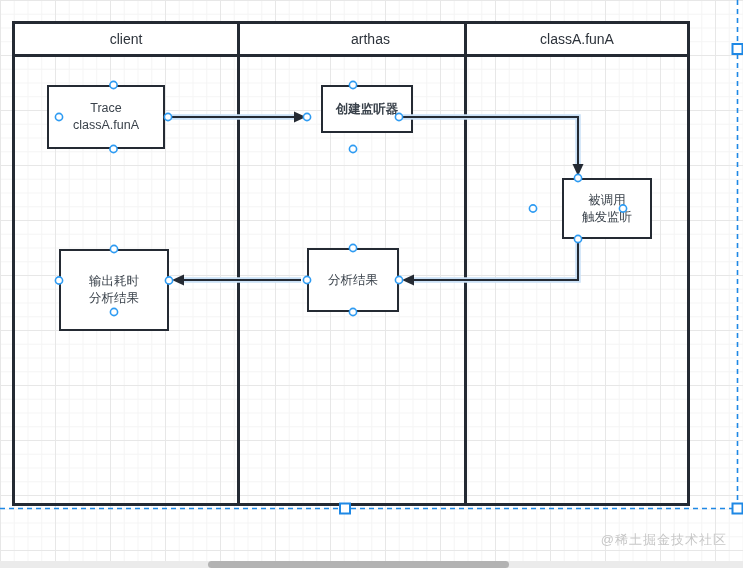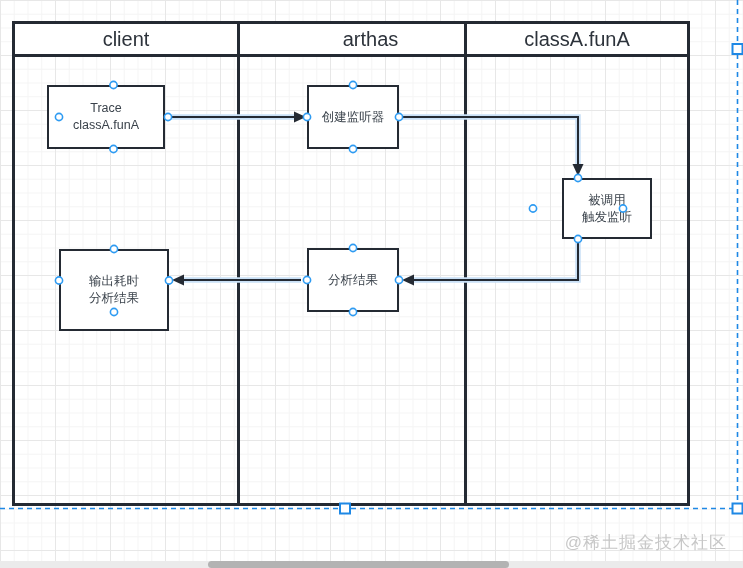--- a/index.html
+++ b/index.html
@@ -21,47 +21,47 @@
   
   .pool   { position:absolute; left:12px; top:21px; width:678px; height:485px;
             border:3px solid #242a33; background:transparent; }
   .pool-header { position:absolute; left:12px; top:21px; width:678px; height:36px;
             background:#ffffff; border:3px solid #242a33; }
   .lane-divider { position:absolute; top:21px; width:3px; height:485px; background:#242a33; }
   .lane-divider.d1 { left:237px; }
   .lane-divider.d2 { left:464px; }
   .lane-label { position:absolute; top:21px; height:36px; display:flex;
             align-items:center; justify-content:center;
-            font-size:20px; color:#2d333b; }
+            font-size:14px; color:#2d333b; }
   .lane-label.l1 { left:15px;  width:222px; }
   .lane-label.l2 { left:240px; width:261px; }
   .lane-label.l3 { left:467px; width:220px; }
 
   
   .node { position:absolute; background:#ffffff; border:2px solid #242a33;
           display:flex; align-items:center; justify-content:center; text-align:center;
           font-size:12.5px; line-height:1.35; color:#3a424b; white-space:pre-line; }
   .node.trace    { left:47px;  top:85px;  width:118px; height:64px; }
-  .node.listener { left:307px; top:85px;  width:92px;  height:64px; }
+  .node.listener { left:321px; top:85px;  width:92px;  height:48px;font-weight:bold; }
   .node.invoked  { left:533px; top:178px; width:90px;  height:61px;margin-left:29px; }
   .node.analyze  { left:307px; top:248px; width:92px;  height:64px; }
   .node.output   { left:59px;  top:249px; width:110px; height:82px; }
 
   
   svg.overlay { position:absolute; left:0; top:0; width:743px; height:568px;
           pointer-events:none; z-index:5; }
   .halo  { fill:none; stroke:#c9e0f6; stroke-width:5.5; }
   .wire  { fill:none; stroke:#242a33; stroke-width:2; }
   .arrowhead { fill:#242a33; stroke:none; }
   .cpoint { fill:#ffffff; stroke:#2e9bf2; stroke-width:1.6; }
   .sel-line { fill:none; stroke:#1e88e5; stroke-width:1.6; stroke-dasharray:5 4; }
   .sel-handle { fill:#ffffff; stroke:#1e88e5; stroke-width:2; }
 
   
-  .watermark { position:absolute; right:16px; top:531px; font-size:17px;
+  .watermark { position:absolute; right:16px; top:531px; font-size:13px;
           color:#c7c7c7; letter-spacing:1px; z-index:4; }
 
   
   .hscroll-track { position:absolute; left:0; top:561px; width:743px; height:7px;
           background:#ebebeb; z-index:6; }
   .hscroll-thumb { position:absolute; left:208px; top:0; width:301px; height:7px;
           background:#b3b3b3; border-radius:3.5px; }
 </style>
 </head>
 <body>

